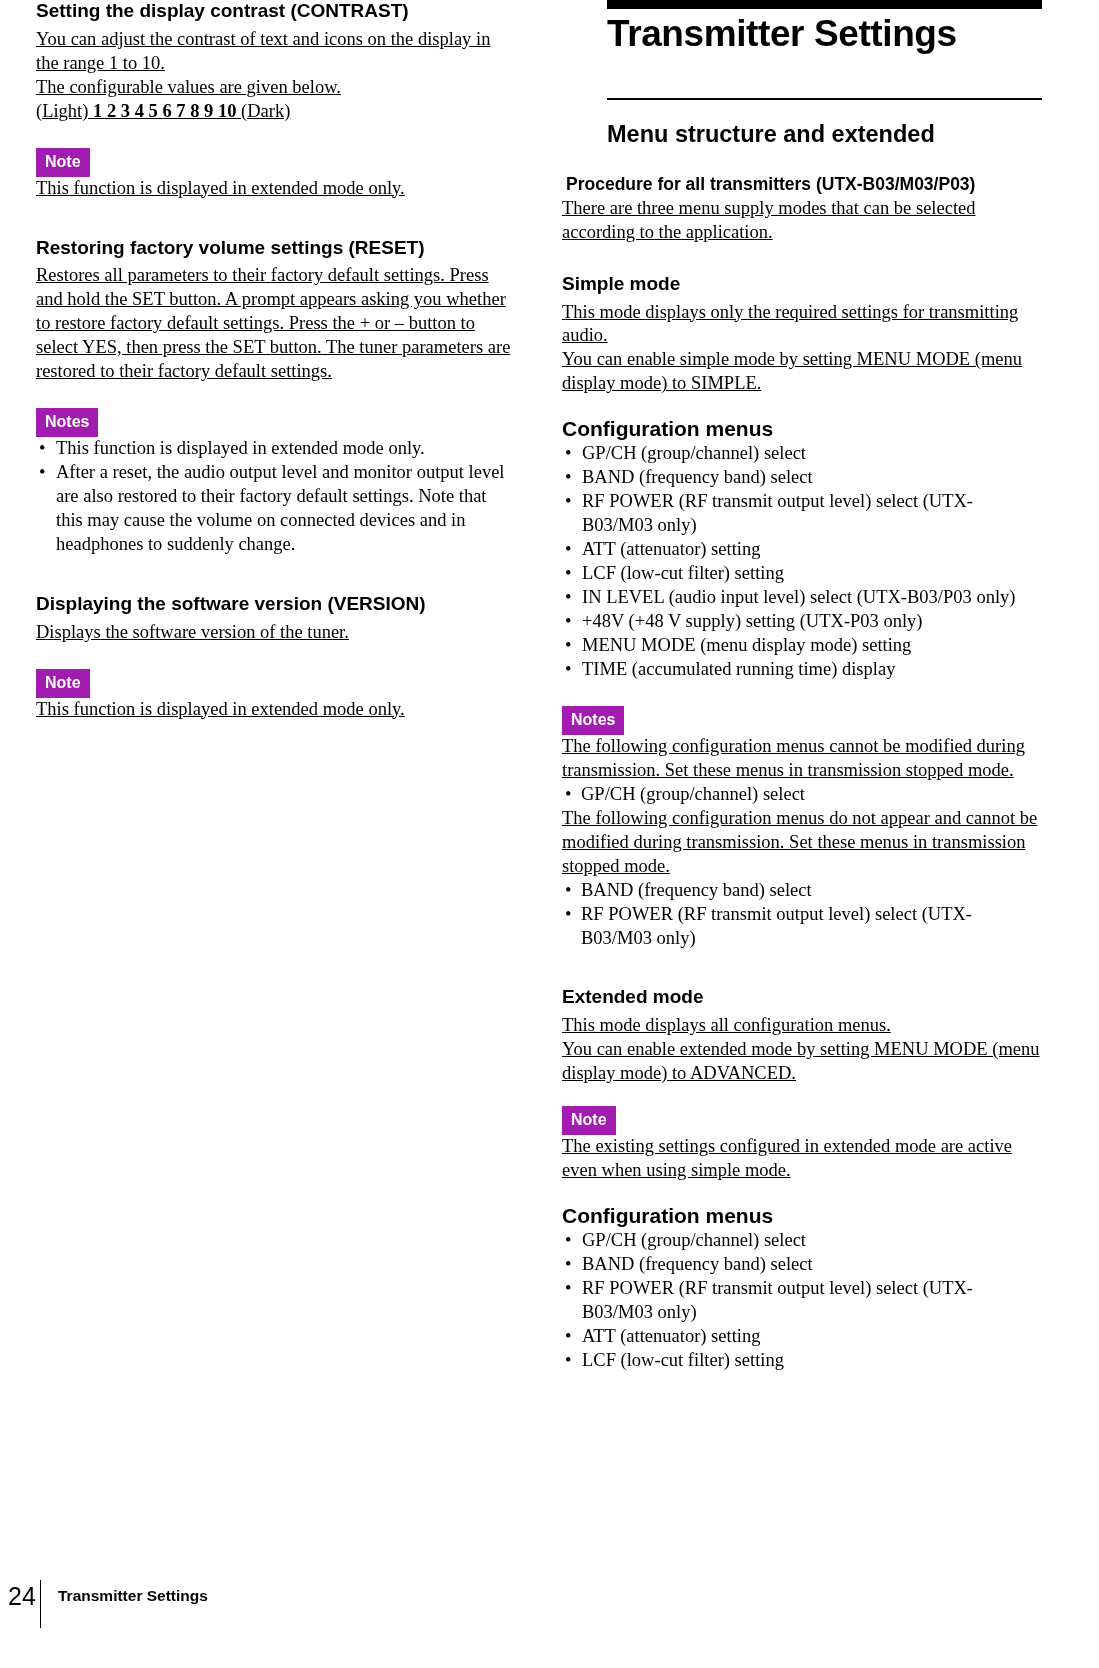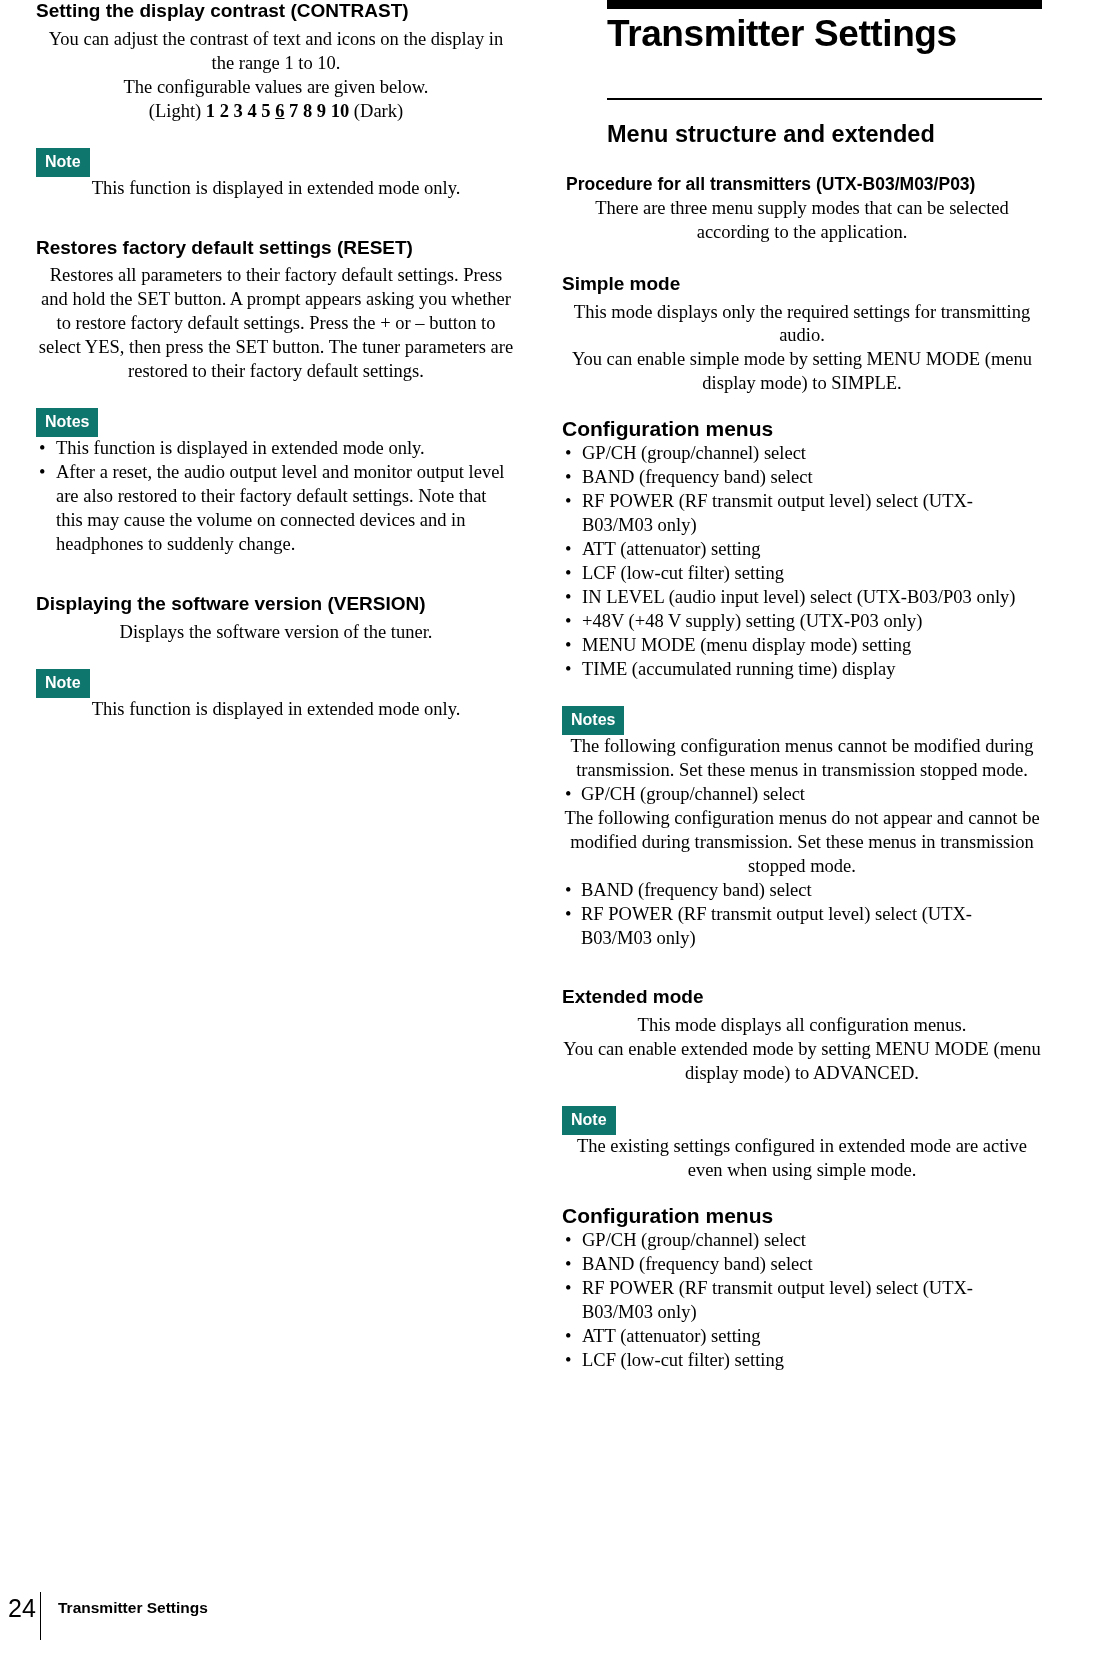--- a/index.html
+++ b/index.html
@@ -87,28 +87,29 @@
     font-size: 21px;
     line-height: 1.24;
     margin: 0 0 0 0;
   }
   .h4.gap { margin-top: 20px; }
 
   p.body, .body {
     font-size: 18.5px;
     line-height: 1.295;
     margin: 0;
-    text-align: center;
+    text-align: left;
+    text-decoration: underline;
   }
   p.body.gap-sm { margin-top: 5px; }
 
   
   .note-badge {
     display: inline-block;
-    background: #0f766e;
+    background: #a21caf;
     color: #fff;
     font-family: "Liberation Sans", "DejaVu Sans", sans-serif;
     font-weight: bold;
     font-size: 16px;
     line-height: 1;
     padding: 6px 9px 7px 9px;
   }
   .note-wrap { margin-top: 24px; }
   .note-wrap.tight { margin-top: 20px; }
   .note-body { margin-top: 14px; }
@@ -135,21 +136,21 @@
   }
   ul.bl.indent-note li { padding-left: 19px; }
 
   .bold-run { font-weight: bold; }
   .ul-run { text-decoration: underline; }
 
   
   .footer {
     position: absolute;
     left: 0;
-    bottom: 28px;
+    bottom: 40px;
     width: 974px;
     height: 46px;
   }
   .footer-pageno {
     position: absolute;
     left: 8px;
     top: 2px;
     font-family: "Liberation Sans", "DejaVu Sans", sans-serif;
     font-size: 25px;
     line-height: 1;
@@ -186,21 +187,21 @@
 The configurable values are given below.</p>
     <p class="body">
       <span>(Light) </span><span class="bold-run">1 2 3 4 5 </span><span class="bold-run ul-run">6</span><span class="bold-run"> 7 8 9 10</span><span> (Dark)</span>
     </p>
 
     <div class="note-wrap">
       <span class="note-badge">Note</span>
       <p class="body note-body">This function is displayed in extended mode only.</p>
     </div>
 
-    <h2 class="h-sans h2 gap-lg">Restores factory default settings (RESET)</h2>
+    <h2 class="h-sans h2 gap-lg">Restoring factory volume settings (RESET)</h2>
     <p class="body gap-sm">Restores all parameters to their factory default settings. Press and hold the SET button. A prompt appears asking you whether to restore factory default settings. Press the + or – button to select YES, then press the SET button. The tuner parameters are restored to their factory default settings.</p>
 
     <div class="note-wrap">
       <span class="note-badge">Notes</span>
       <ul class="bl note-body">
         <li>This function is displayed in extended mode only.</li>
         <li>After a reset, the audio output level and monitor output level are also restored to their factory default settings. Note that this may cause the volume on connected devices and in headphones to suddenly change.</li>
       </ul>
     </div>
 

